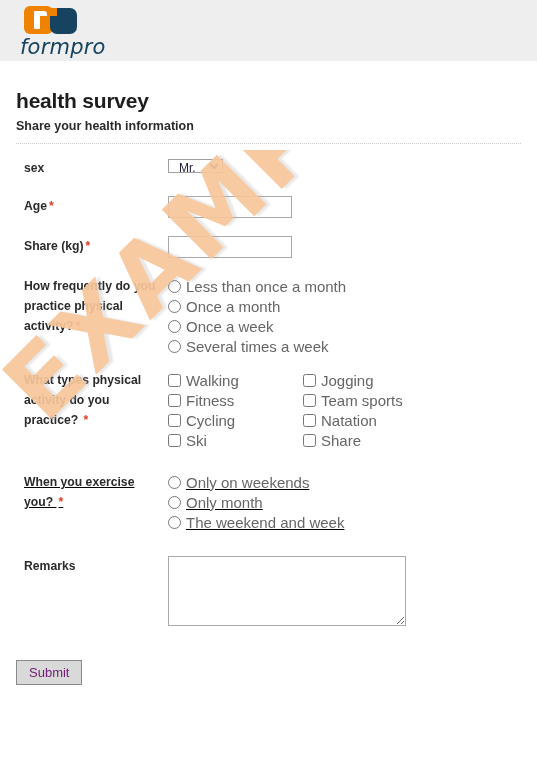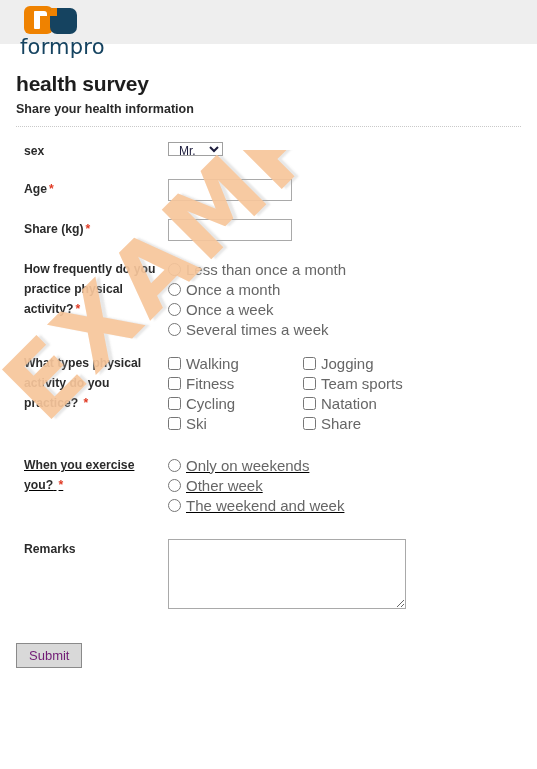--- a/index.html
+++ b/index.html
@@ -10,23 +10,24 @@
     width: 537px;
     height: 769px;
     background: #ffffff;
     font-family: "Liberation Sans", sans-serif;
     overflow: hidden;
     position: relative;
   }
 
   
   .page-header {
-    height: 44px;
+    height: 61px;
     background: #eeeeee;
     position: relative;
+    font-style: italic;
   }
   .brand {
     position: absolute;
     left: 20px;
     top: 6px;
     width: 120px;
   }
   .brand-mark {
     position: relative;
     width: 60px;
@@ -383,21 +384,21 @@
         <span class="req">*</span>
       </div>
       <div class="field-control">
         <div class="opt-list">
           <div class="opt">
             <input type="radio" name="when" id="w0" style="">
             <label for="w0">Only on weekends</label>
           </div>
           <div class="opt">
             <input type="radio" name="when" id="w1" style="">
-            <label for="w1">Other week</label>
+            <label for="w1">Only month</label>
           </div>
           <div class="opt">
             <input type="radio" name="when" id="w2" style="">
             <label for="w2">The weekend and week</label>
           </div>
         </div>
       </div>
     </div>
 
     <div class="field-row">

